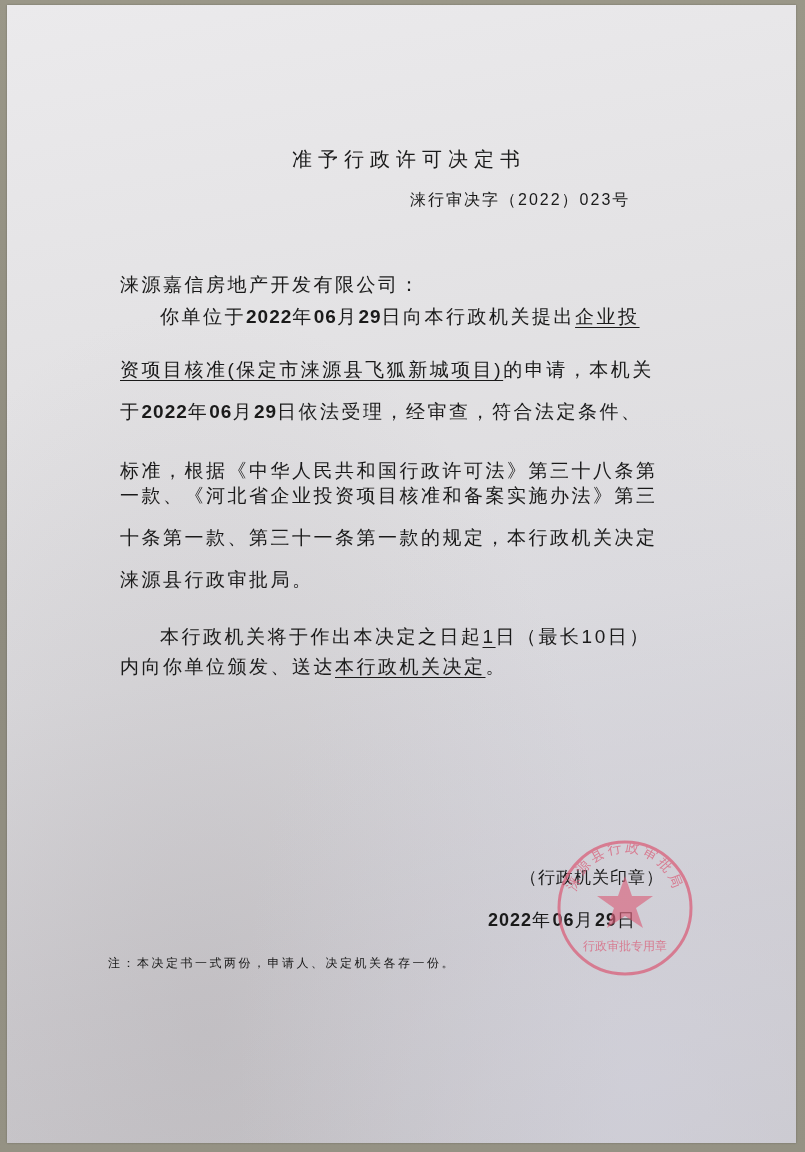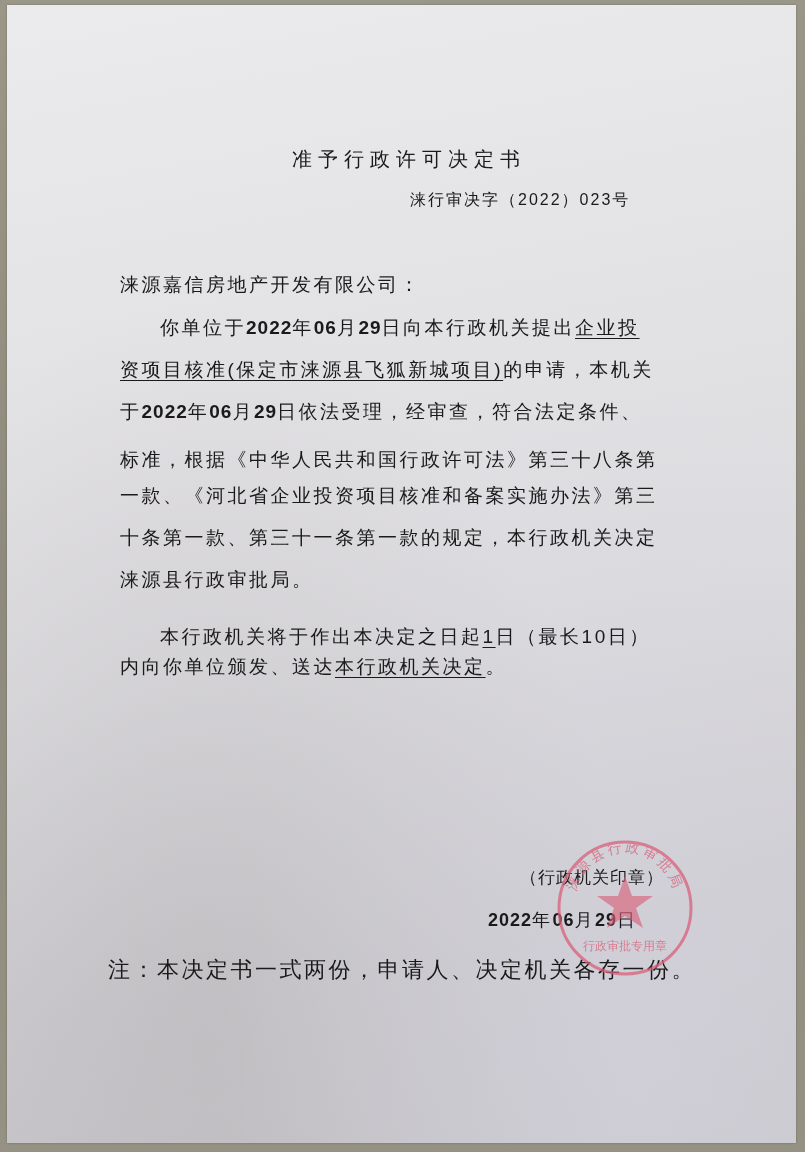--- a/index.html
+++ b/index.html
@@ -57,44 +57,44 @@
     .addressee {
       left: 120px;
       top: 272px;
     }
     .line {
       left: 120px;
     }
     .indent { left: 160px; }
     .b { font-weight: bold; letter-spacing: 1px; }
     .u { text-decoration: underline; text-underline-offset: 4px; }
-    .l1 { top: 315px; }
+    .l1 { top: 304px; }
     .l2 { top: 357px; }
     .l3 { top: 399px; }
-    .l4 { top: 447px; text-align: right; }
+    .l4 { top: 458px; text-align: right; }
     .l5 { top: 483px; }
     .l6 { top: 525px; }
     .l7 { top: 567px; }
     .l8 { top: 612px; margin-top: 12px; }
     .l9 { top: 654px; }
     .seal-label {
       left: 520px;
       top: 866px;
       font-size: 17px;
       letter-spacing: 1px;
     }
     .sign-date {
       left: 488px;
       top: 908px;
       font-size: 18px;
     }
     .note {
       left: 108px;
       top: 955px;
-      font-size: 22px;
+      font-size: 12px;
     }
     .stamp {
       position: absolute;
       left: 555px;
       top: 838px;
       width: 140px;
       height: 140px;
       z-index: 3;
       opacity: 0.75;
     }

